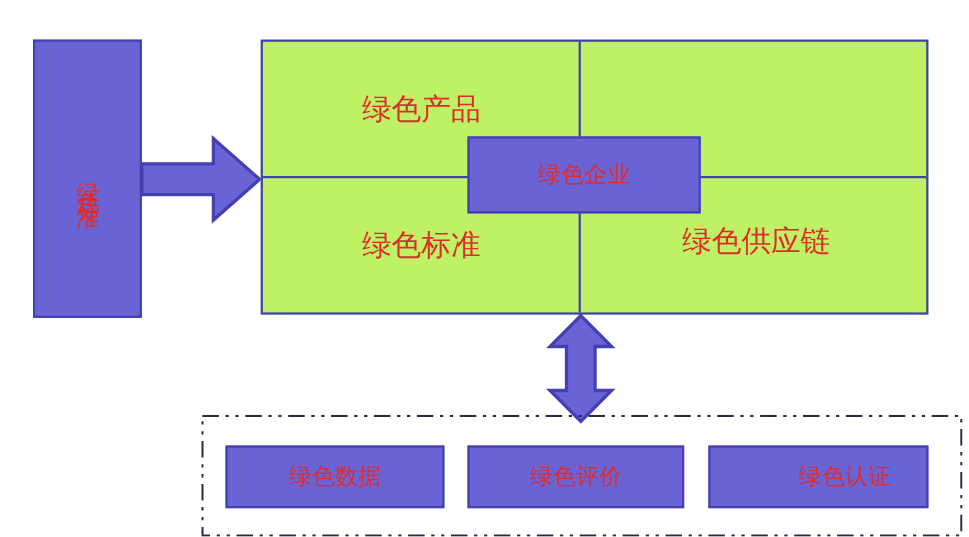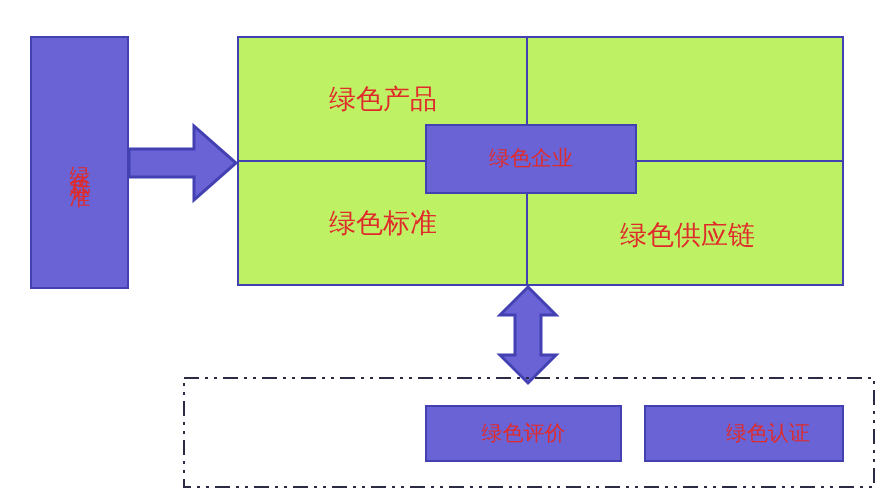--- a/index.html
+++ b/index.html
@@ -42,21 +42,21 @@
   .divider-v { position: absolute; left: 287px; top: 0; width: 2px; height: 100%; background: #4341b2; }
   .divider-h { position: absolute; left: 0; top: 122px; width: 100%; height: 2px; background: #4341b2; }
   .quadrant {
     position: absolute;
     display: flex; align-items: center; justify-content: center;
     color: #e02b2b; font-size: 27px;
   }
   .q1 { left: 0;     top: 0;     width: 288px; height: 122px; }
   .q2 { left: 290px; top: 0;     width: 317px; height: 122px; }
   .q3 { left: 0;     top: 124px; width: 288px; height: 122px; }
-  .q4 { left: 290px; top: 136px; width: 317px; height: 122px; }
+  .q4 { left: 290px; top: 120px; width: 317px; height: 122px; }
   .center-box {
     left: 425px; top: 124px; width: 212px; height: 70px;
     z-index: 2;
   }
   
   .arrow-right-svg { position: absolute; left: 126px; top: 118px; width: 114px; height: 90px; }
   .arrow-vert-svg  { position: absolute; left: 496px; top: 284px; width: 64px;  height: 102px; }
   .arrow-shape { fill: #6a63d6; stroke: #4341b2; stroke-width: 3; stroke-linejoin: miter; }
   
   .dashed-svg { position: absolute; left: 183px; top: 377px; width: 692px; height: 111px; }
@@ -99,20 +99,23 @@
   </div>
 
   <svg class="arrow-vert-svg" viewBox="0 0 64 102" aria-hidden="true">
     <polygon class="arrow-shape" points="32,3 60,31 45,31 45,71 60,71 32,99 4,71 19,71 19,31 4,31"></polygon>
   </svg>
 
   <svg class="dashed-svg" viewBox="0 0 692 111" aria-hidden="true">
     <rect class="dashed-rect" x="1" y="1" width="690" height="109"></rect>
   </svg>
 
+  <div class="box bottom-box-1">
+    <span>绿色数据</span>
+  </div>
   <div class="box bottom-box-2">
     <span>绿色评价</span>
   </div>
   <div class="box bottom-box-3">
     <span>绿色认证</span>
   </div>
 
 </div>
 
 </body></html>

